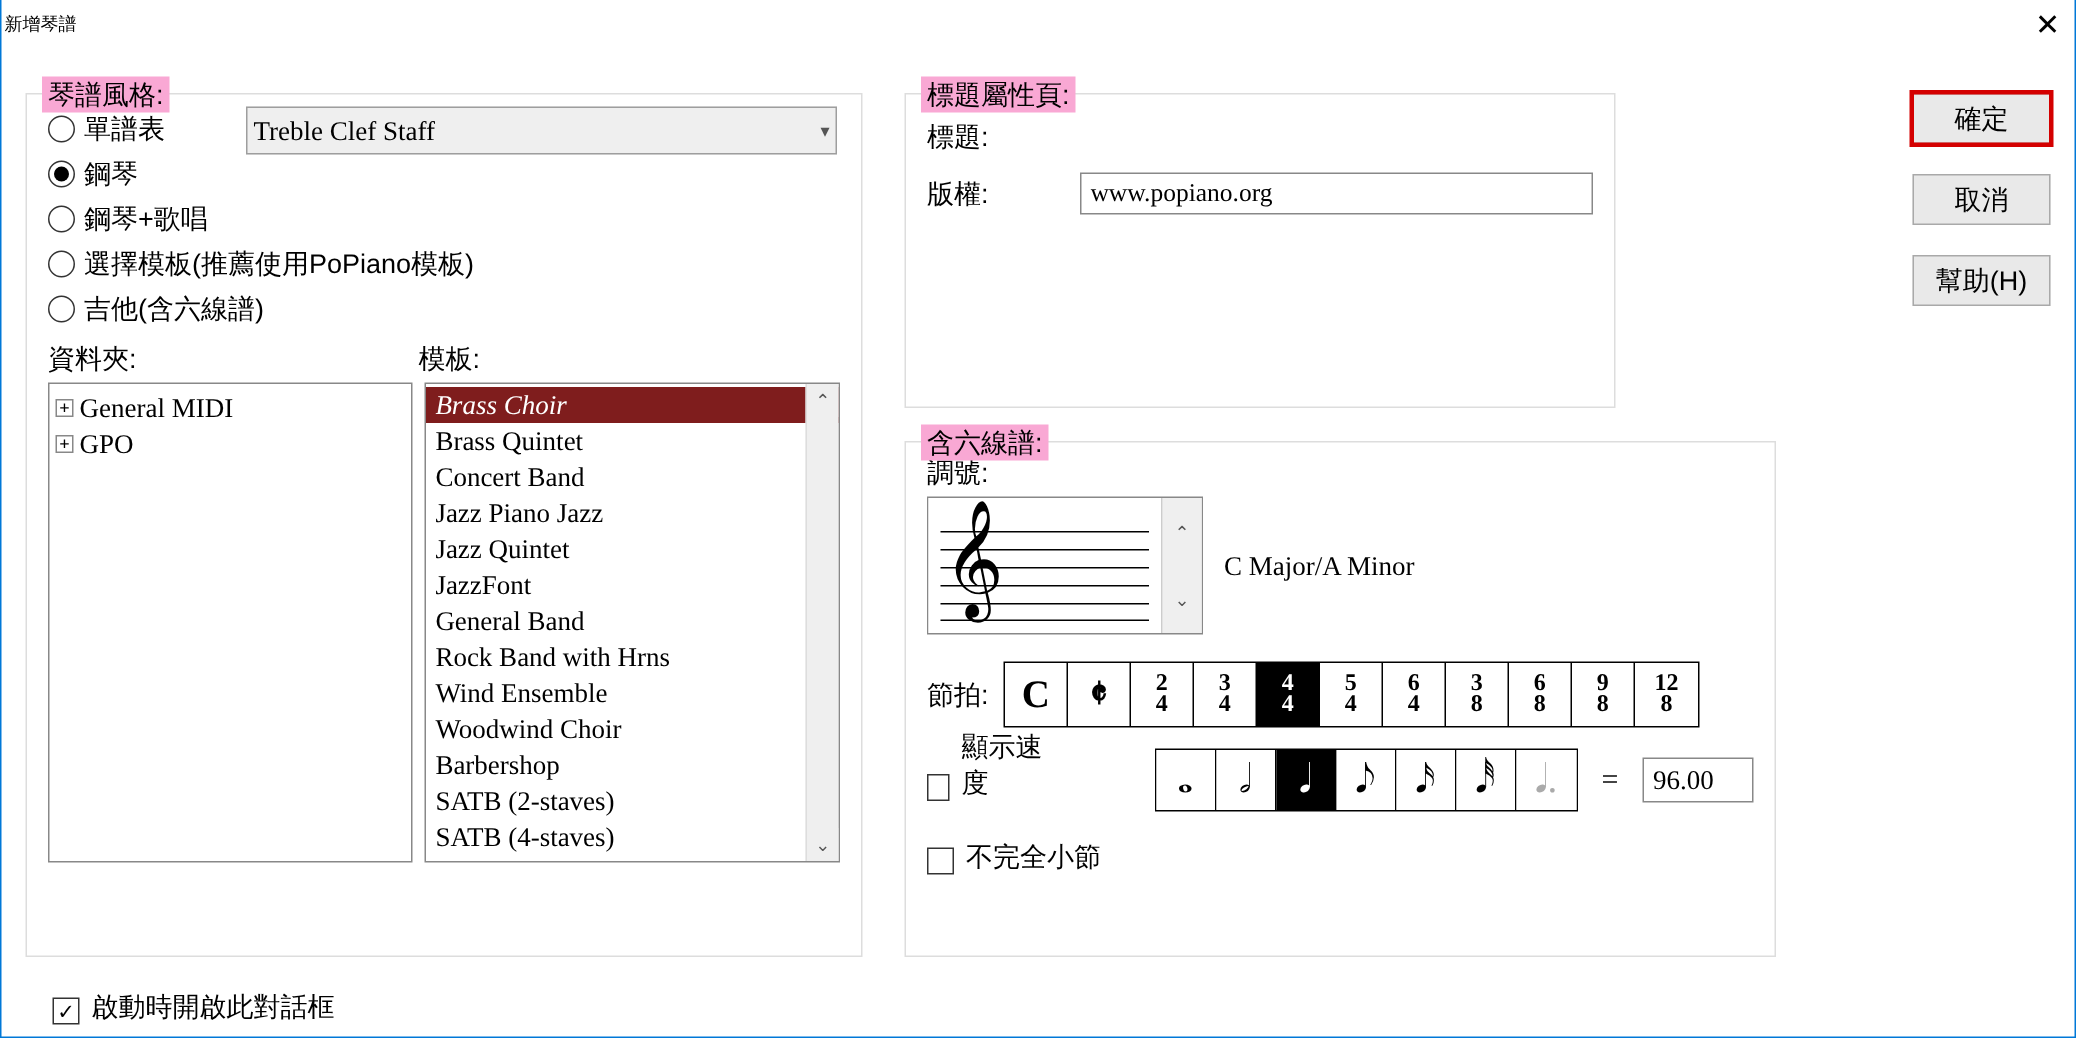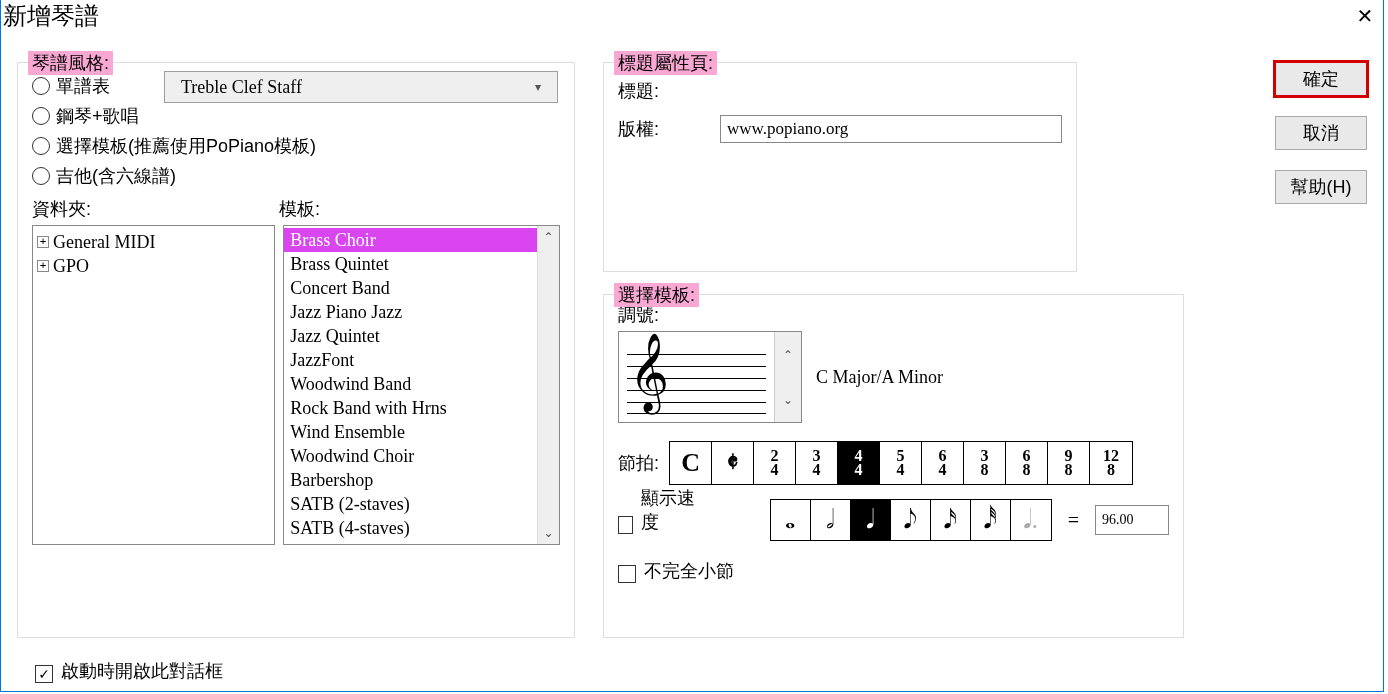--- a/index.html
+++ b/index.html
@@ -23,21 +23,21 @@
     background: #fff;
   }
   .titlebar {
     height: 32px;
     display: flex;
     align-items: center;
     justify-content: space-between;
     padding: 0 6px 0 2px;
   }
   .titlebar .title {
-    font-size: 24px;
+    font-size: 12px;
   }
   .close-x {
     font-size: 20px;
     width: 24px;
     text-align: center;
     cursor: pointer;
     font-family: Arial, sans-serif;
     font-weight: 300;
   }
   .content {
@@ -114,21 +114,21 @@
   .dropdown {
     position: absolute;
     left: 146px;
     top: 8px;
     width: 394px;
     height: 32px;
     border: 1px solid #9e9e9e;
     background: #efefef;
     display: flex;
     align-items: center;
-    padding: 0 16px;
+    padding: 0 4px;
     font-family: "Times New Roman", serif;
     font-size: 18px;
   }
   .dropdown .caret {
     margin-left: auto;
     font-size: 12px;
     color: #555;
   }
 
   .sub-label {
@@ -175,22 +175,23 @@
   .list-inner {
     padding: 2px 0;
   }
   .list-item {
     padding: 0 6px;
     height: 24px;
     line-height: 24px;
     white-space: nowrap;
   }
   .list-item.sel {
-    background: #d946ef;
+    background: #7f1d1d;
     color: #fff;
+    font-style: italic;
   }
   .list-scroll {
     position: absolute;
     right: 0; top: 0; bottom: 0;
     width: 22px;
     background: #efefef;
     border-left: 1px solid #ddd;
     display: flex; flex-direction: column;
   }
   .scroll-btn {
@@ -374,21 +375,21 @@
     font-family: "Times New Roman", serif;
     font-size: 20px;
     margin: 0 6px;
   }
   .tempo-input {
     border: 1px solid #888;
     width: 74px;
     height: 30px;
     padding: 2px 6px;
     font-family: "Times New Roman", serif;
-    font-size: 14px;
+    font-size: 18px;
     text-align: left;
   }
 
   .incomplete-row {
     margin-top: 14px;
   }
 
   
   .btn-col {
     position: absolute;
@@ -431,20 +432,24 @@
       <div class="radio-row">
         <span class="radio"></span>
         <span>單譜表</span>
       </div>
 
       <div class="dropdown">
         <span>Treble Clef Staff</span>
         <span class="caret">▾</span>
       </div>
 
+      <div class="radio-row">
+        <span class="radio sel"></span>
+        <span>鋼琴</span>
+      </div>
       <div class="radio-row">
         <span class="radio"></span>
         <span>鋼琴+歌唱</span>
       </div>
       <div class="radio-row">
         <span class="radio"></span>
         <span>選擇模板(推薦使用PoPiano模板)</span>
       </div>
       <div class="radio-row">
         <span class="radio"></span>
@@ -469,21 +474,21 @@
         </div>
 
         <div class="list-box">
           <div class="list-inner">
             <div class="list-item sel">Brass Choir</div>
             <div class="list-item">Brass Quintet</div>
             <div class="list-item">Concert Band</div>
             <div class="list-item">Jazz Piano Jazz</div>
             <div class="list-item">Jazz Quintet</div>
             <div class="list-item">JazzFont</div>
-            <div class="list-item">Woodwind Band</div>
+            <div class="list-item">General Band</div>
             <div class="list-item">Rock Band with Hrns</div>
             <div class="list-item">Wind Ensemble</div>
             <div class="list-item">Woodwind Choir</div>
             <div class="list-item">Barbershop</div>
             <div class="list-item">SATB (2-staves)</div>
             <div class="list-item">SATB (4-staves)</div>
           </div>
           <div class="list-scroll">
             <div class="scroll-btn">⌃</div>
             <div class="scroll-track"></div>
@@ -499,21 +504,21 @@
       <div class="field-row">
         <span class="field-label">標題:</span>
       </div>
       <div class="field-row">
         <span class="field-label">版權:</span>
         <input class="text-input serif" value="www.popiano.org" style="">
       </div>
     </div>
 
     <div class="group" id="g-start">
-      <div class="group-legend">選擇模板:</div>
+      <div class="group-legend">含六線譜:</div>
 
       <div class="label">調號:</div>
       <div class="keysig-wrap">
         <div class="keysig-box">
           <div class="keysig-staff">
             <div class="staff-lines">
               <div></div>
                 <div></div>
                 <div></div>
                 <div></div>

